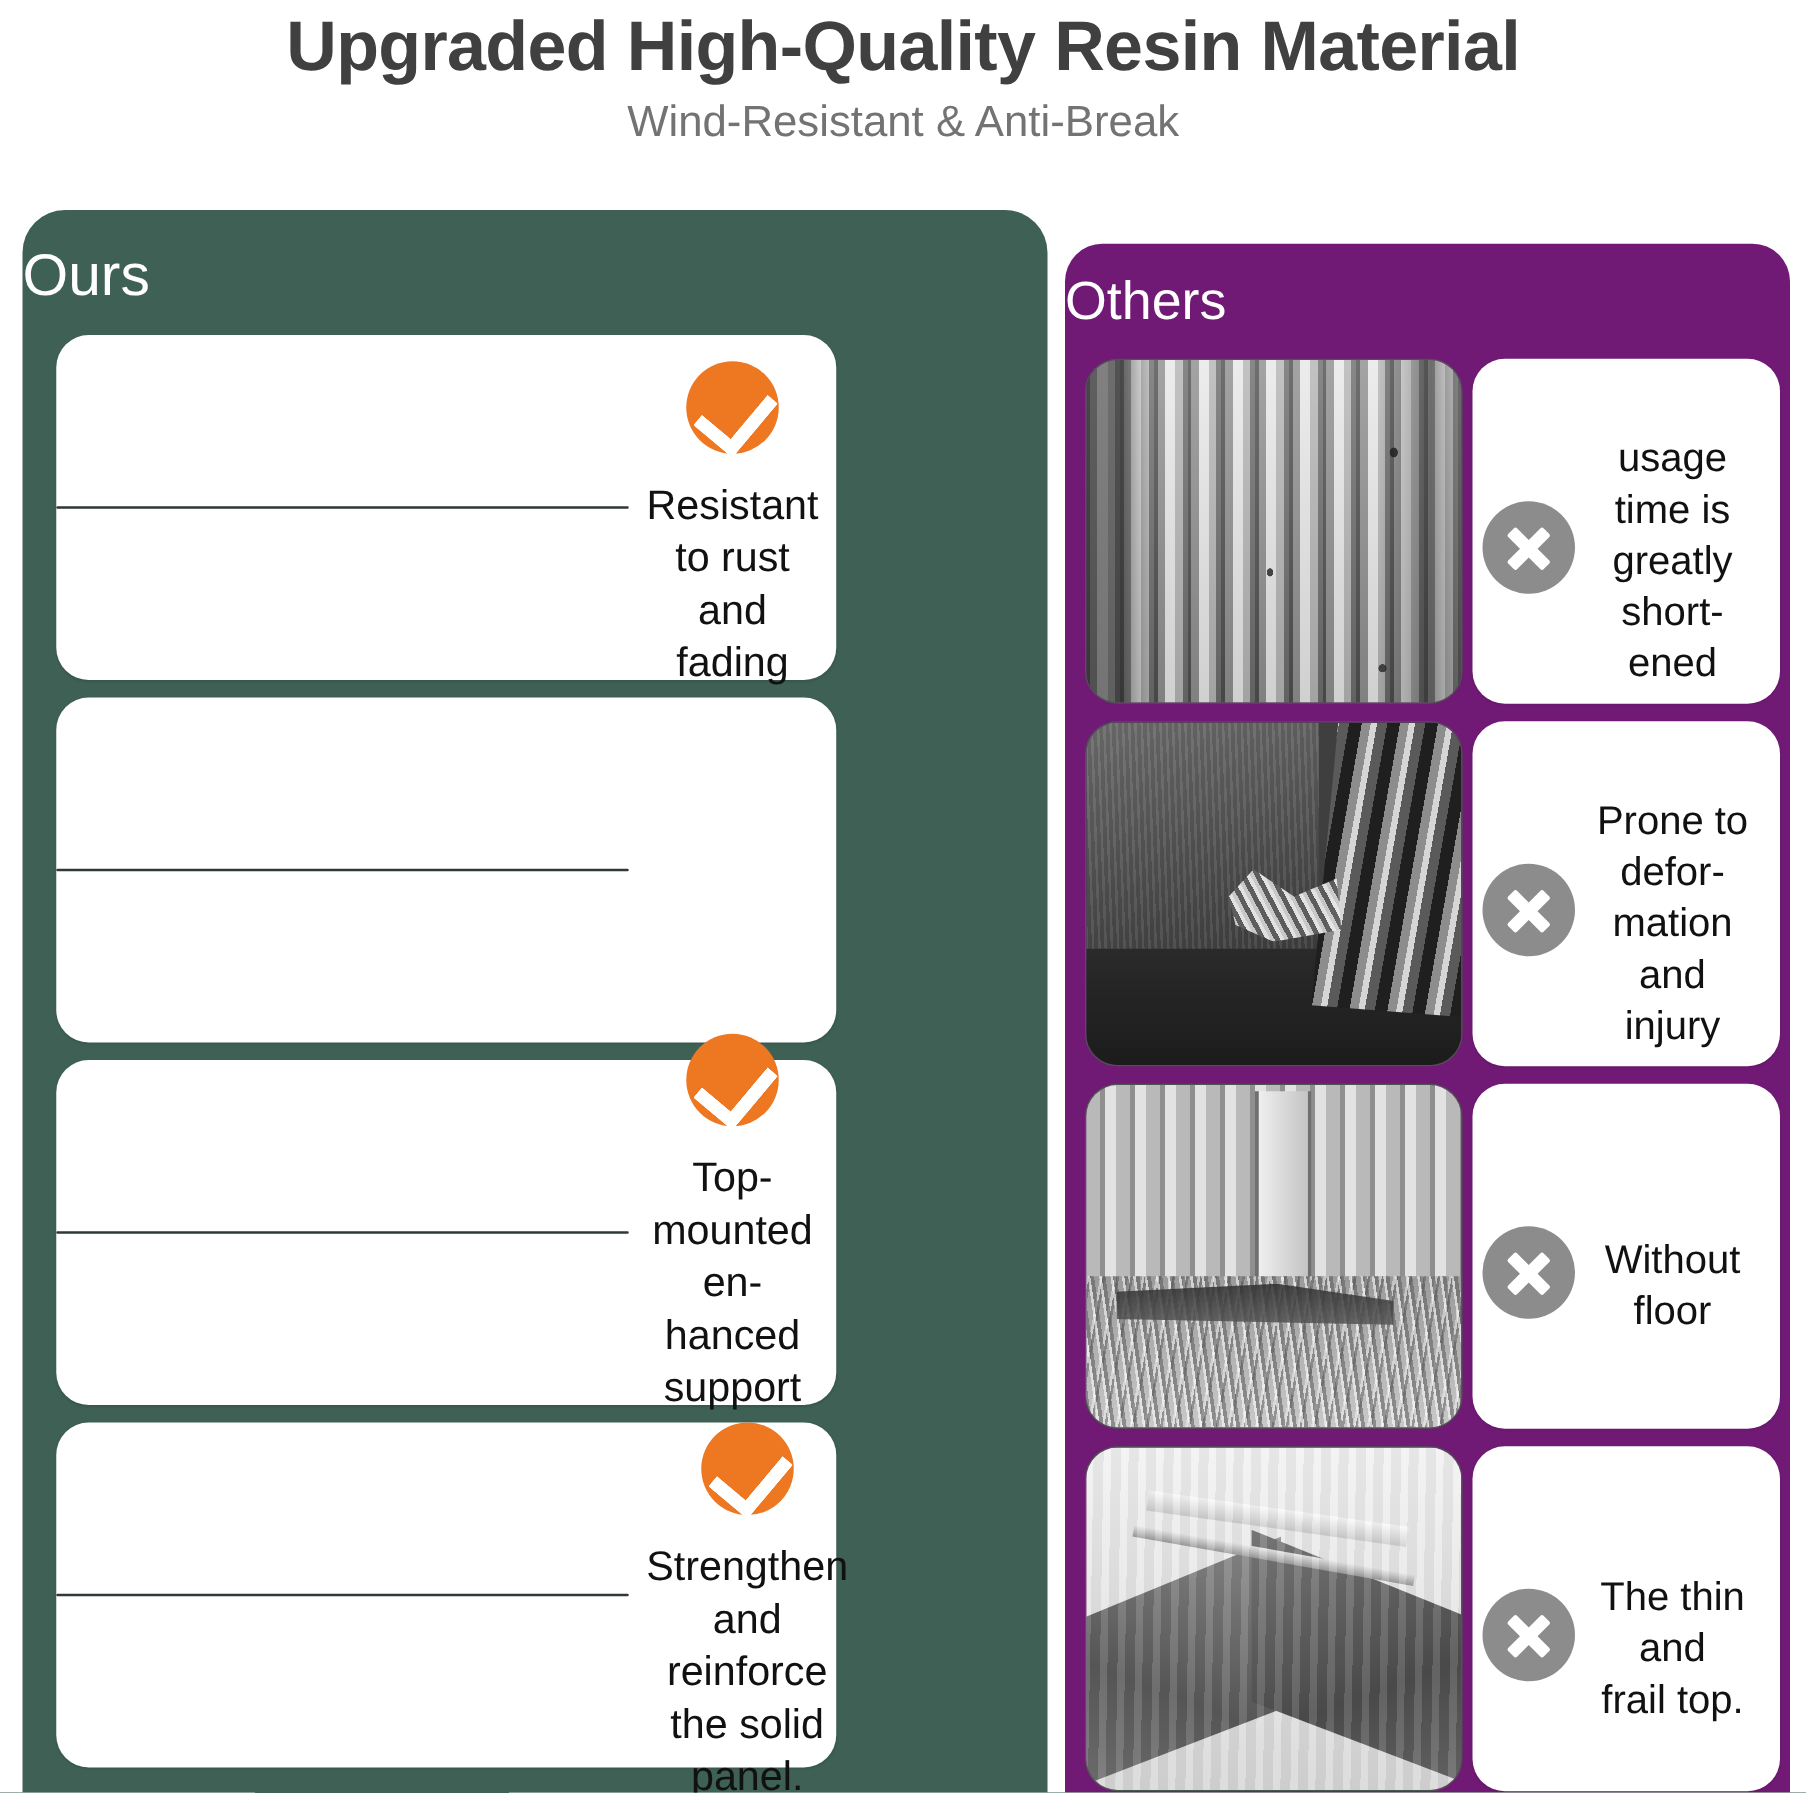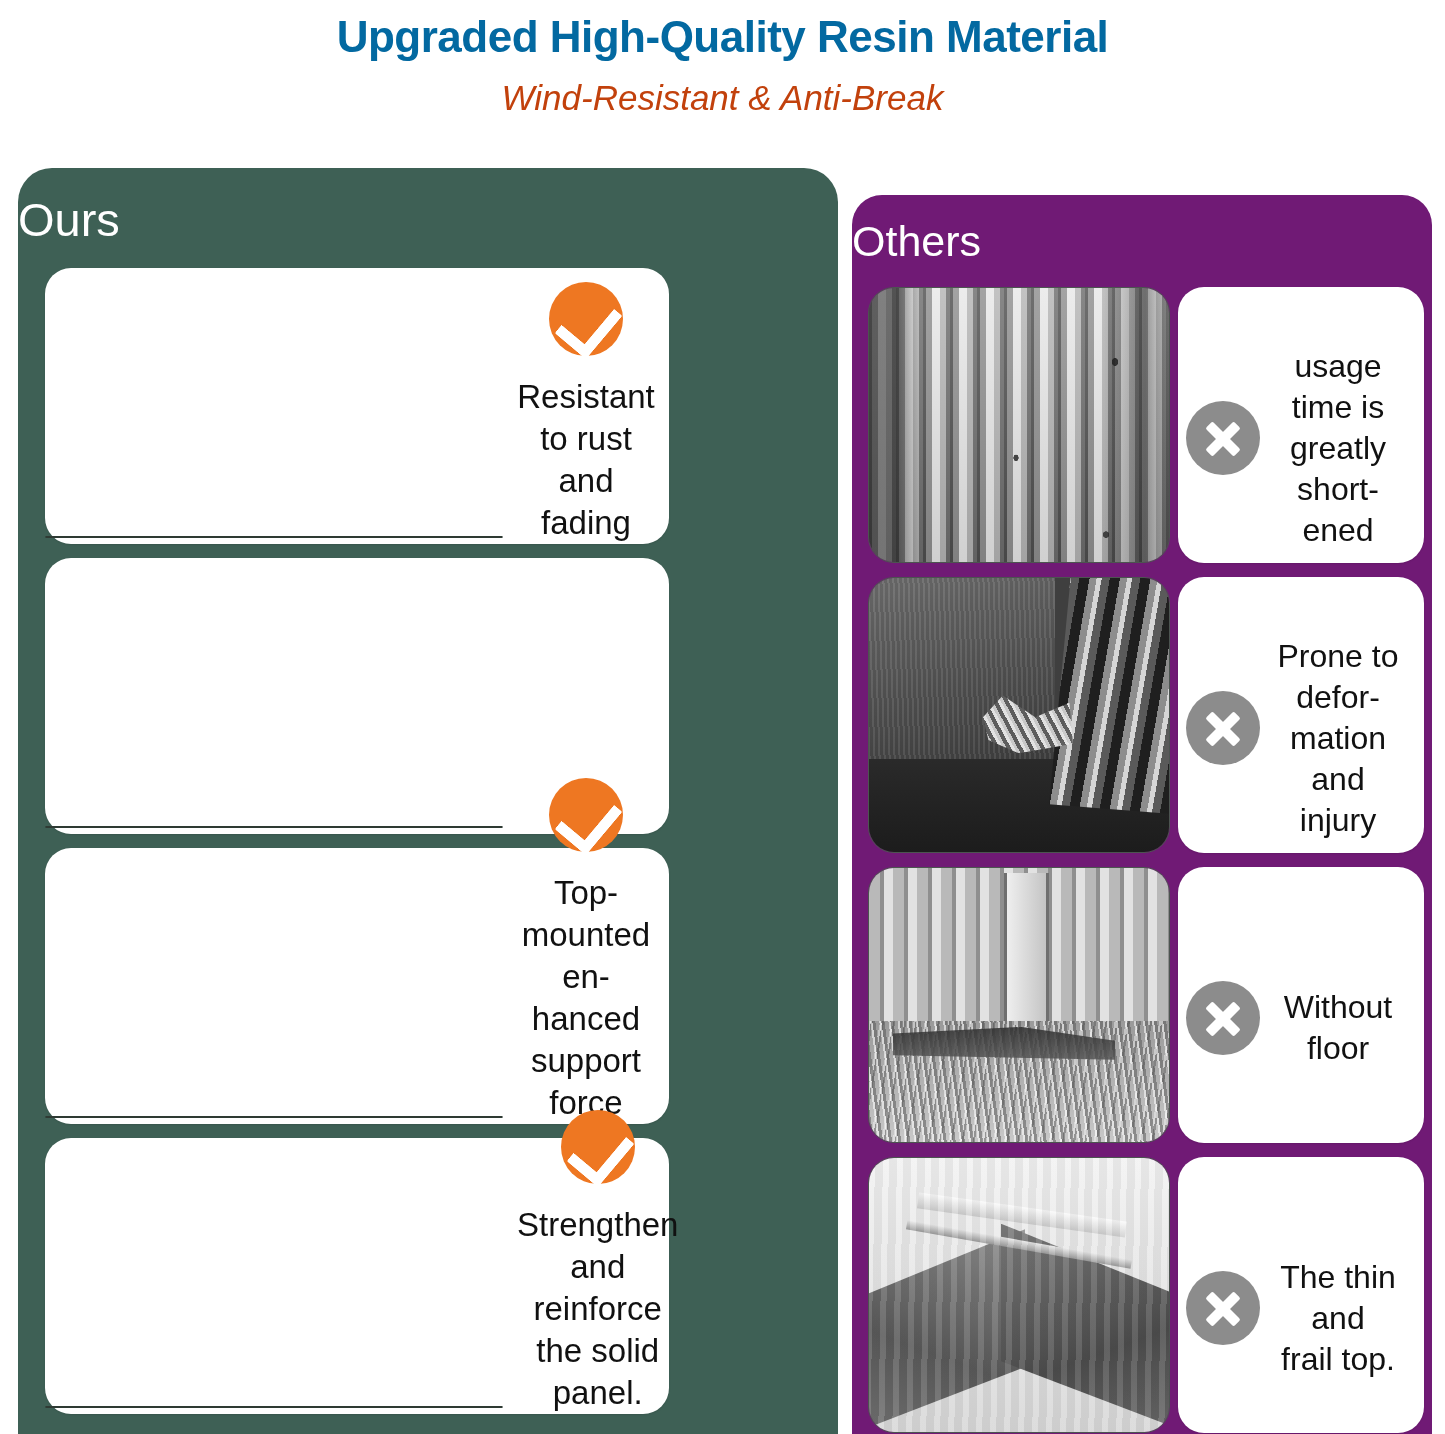--- a/index.html
+++ b/index.html
@@ -8,26 +8,26 @@
     background:#ffffff;
     font-family:"Liberation Sans", sans-serif;
     color:#111;
     overflow:hidden;
     position:relative;
   }
 
   
   #header { width:100%; padding-top:4px; text-align:center; }
   #title {
-    font-size:44px; font-weight:bold; letter-spacing:-0.5px;
-    line-height:66px; color:#0369a1; white-space:nowrap;
+    font-size:56px; font-weight:bold; letter-spacing:-0.5px;
+    line-height:66px; color:#404040; white-space:nowrap;
   }
   #subtitle {
     font-size:35px; font-weight:normal; line-height:48px;
-    color:#c2410c; margin-top:4px;font-style:italic;
+    color:#737373; margin-top:4px;
   }
 
   
   #compare { position:absolute; left:0; top:168px; width:1445px; height:1266px; }
 
   .panel { position:absolute; top:0; }
   #panel-ours {
     left:18px; width:820px; height:1266px;
     background:#3e6055; border-radius:34px 34px 0 0;
   }
@@ -41,21 +41,21 @@
   }
   #heading-ours { font-size:47px; line-height:55px; padding-top:24px; }
   #heading-others { font-size:43px; line-height:52px; padding-top:20px; }
 
   
   #ours-rows { position:absolute; left:0; top:100px; width:820px; }
   .ours-row {
     position:relative; margin:0 0 14px 0; height:276px;
     width:624px; left:27px;
     background:#ffffff; border-radius:26px;
-    display:flex; align-items:flex-end;
+    display:flex; align-items:center;
     box-shadow:0 1px 2px rgba(0,0,0,0.10);
   }
   .ours-photo {
     width:458px; margin:6px 0 6px 0;
     border-radius:24px; overflow:hidden; position:relative;
     border:1px solid #2e3a33;
     flex:0 0 458px;
   }
   .ours-text {
     flex:1 1 auto; display:flex; flex-direction:column;

